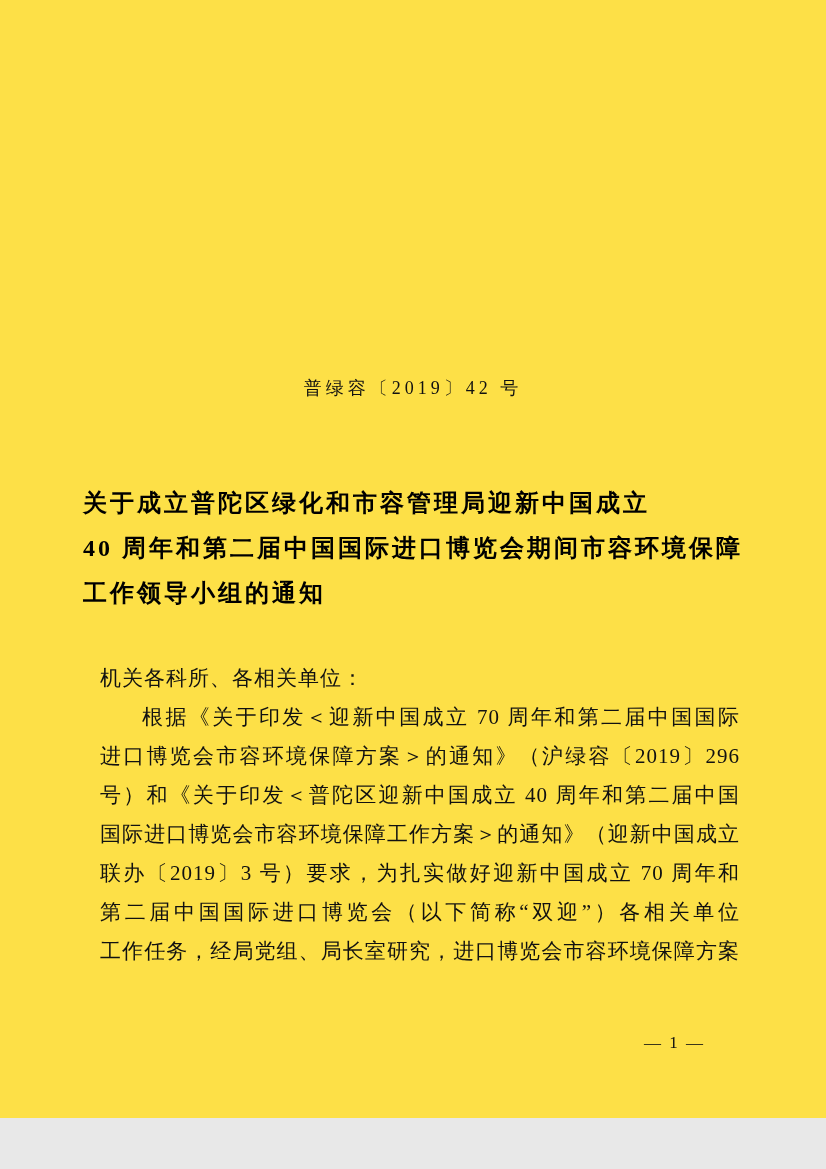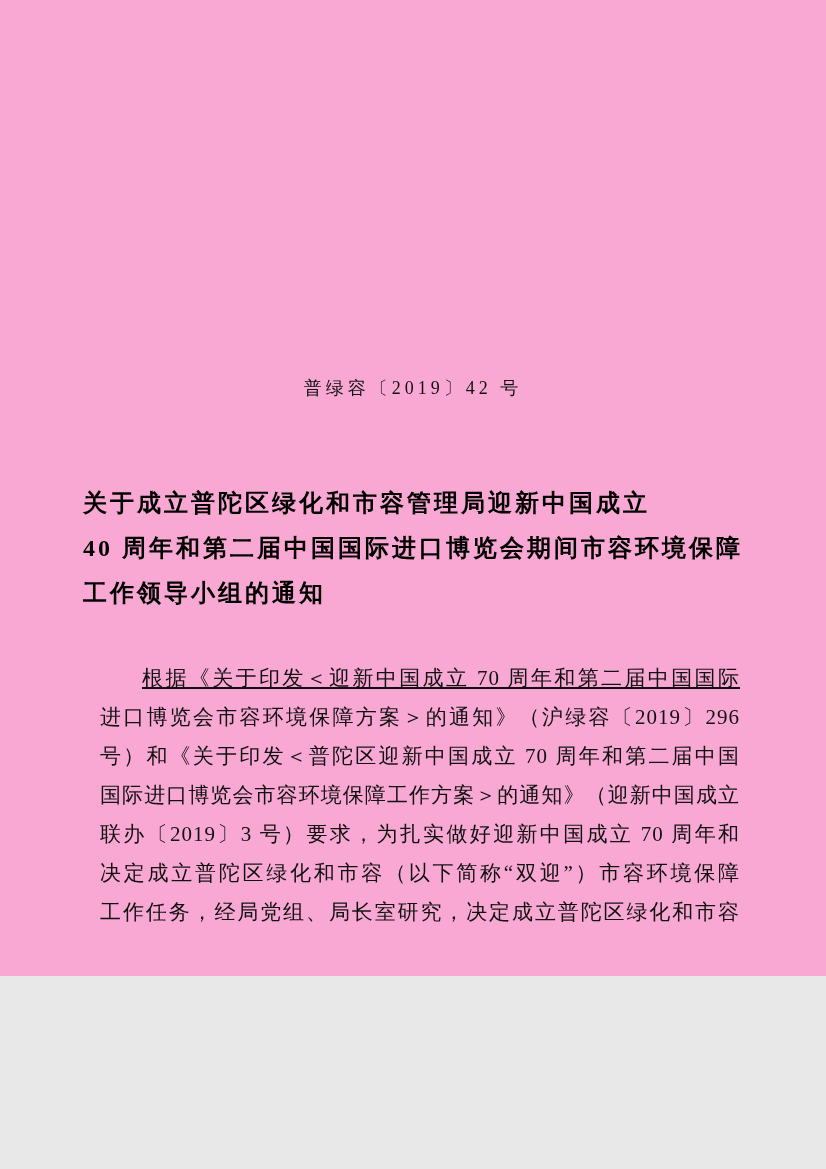--- a/index.html
+++ b/index.html
@@ -1,22 +1,22 @@
 <!DOCTYPE html>
 <html><head>
 <meta charset="utf-8">
 <style>
   * { margin: 0; padding: 0; box-sizing: border-box; }
   html, body { background: #e8e8e8; }
   .doc-page {
     position: relative;
     width: 826px;
-    height: 976px;
+    height: 1118px;
     margin: 0 auto;
-    background: #f9a8d4;
+    background: #fde047;
     color: #000000;
     font-family: "Liberation Serif", "DejaVu Serif", serif;
     overflow: hidden;
   }
   .doc-number {
     position: absolute;
     top: 376px;
     left: 0;
     width: 100%;
     text-align: center;
@@ -45,21 +45,21 @@
     font-size: 21px;
     line-height: 39px;
     letter-spacing: 1px;
     color: #111111;
   }
   .body-line { display: block; }
   .body-line.just {
     text-align: justify;
     text-align-last: justify;
   }
-  .body-line.indent { text-indent: 2em; text-decoration: underline; }
+  .body-line.indent { text-indent: 2em; }
   .page-number {
     position: absolute;
     top: 1033px;
     right: 121px;
     font-size: 17px;
     letter-spacing: 2px;
     color: #111111;
     white-space: nowrap;
   }
 </style>
@@ -70,24 +70,25 @@
 
   <div class="doc-number">普绿容〔2019〕42 号</div>
 
   <h1 class="doc-title">
     <span class="title-line">关于成立普陀区绿化和市容管理局迎新中国成立</span>
     <span class="title-line">40 周年和第二届中国国际进口博览会期间市容环境保障</span>
     <span class="title-line">工作领导小组的通知</span>
   </h1>
 
   <div class="doc-body">
+    <span class="body-line">机关各科所、各相关单位：</span>
     <span class="body-line just indent">根据《关于印发＜迎新中国成立 70 周年和第二届中国国际</span>
     <span class="body-line just">进口博览会市容环境保障方案＞的通知》（沪绿容〔2019〕296</span>
-    <span class="body-line just">号）和《关于印发＜普陀区迎新中国成立 70 周年和第二届中国</span>
+    <span class="body-line just">号）和《关于印发＜普陀区迎新中国成立 40 周年和第二届中国</span>
     <span class="body-line just">国际进口博览会市容环境保障工作方案＞的通知》（迎新中国成立</span>
     <span class="body-line just">联办〔2019〕3 号）要求，为扎实做好迎新中国成立 70 周年和</span>
-    <span class="body-line just">决定成立普陀区绿化和市容（以下简称“双迎”）市容环境保障</span>
-    <span class="body-line just">工作任务，经局党组、局长室研究，决定成立普陀区绿化和市容</span>
+    <span class="body-line just">第二届中国国际进口博览会（以下简称“双迎”）各相关单位</span>
+    <span class="body-line just">工作任务，经局党组、局长室研究，进口博览会市容环境保障方案</span>
   </div>
 
   <div class="page-number">— 1 —</div>
 
 </div>
 
 </body></html>

